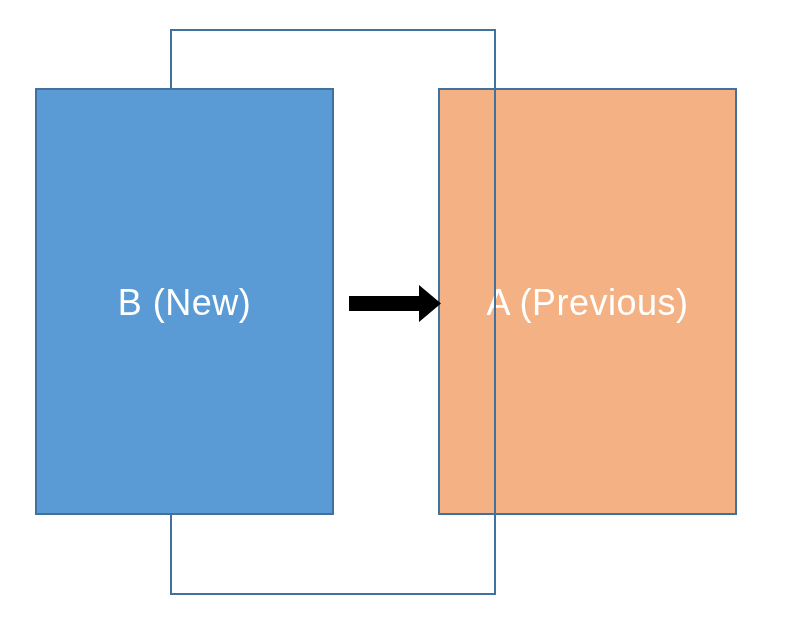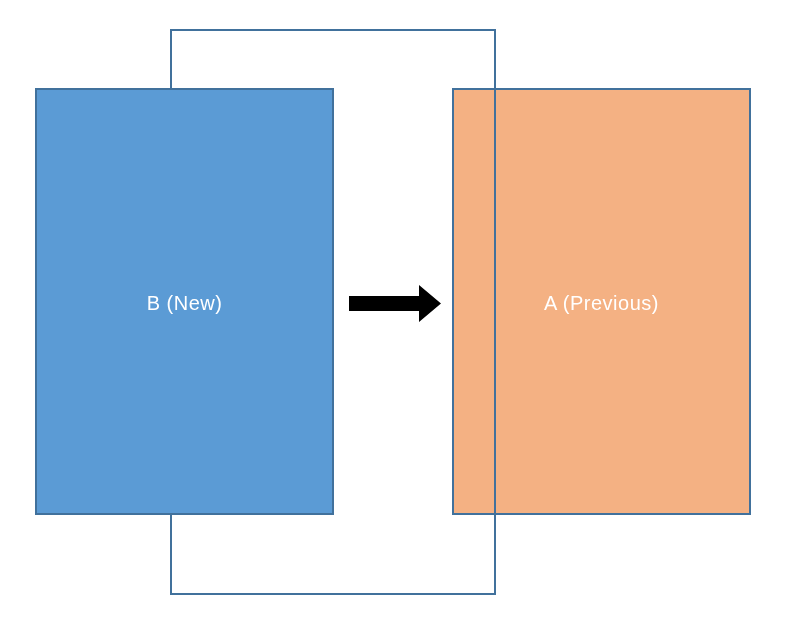--- a/index.html
+++ b/index.html
@@ -31,30 +31,30 @@
     position: absolute;
     top: 88px;
     width: 299px;
     height: 427px;
     box-sizing: border-box;
     border: 2px solid #41719C;
     display: flex;
     align-items: center;
     justify-content: center;
     color: #ffffff;
-    font-size: 20px;
+    font-size: 36px;
     letter-spacing: 0.5px;
   }
   .box-b {
     left: 35px;
     background: #5B9BD5;
     z-index: 3;
   }
   .box-a {
-    left: 452px;
+    left: 438px;
     background: #F4B183;
     z-index: 1;
   }
   .box-label {
     padding-top: 3px; 
   }
   .arrow-wrap {
     position: absolute;
     left: 349px;
     top: 285px;

